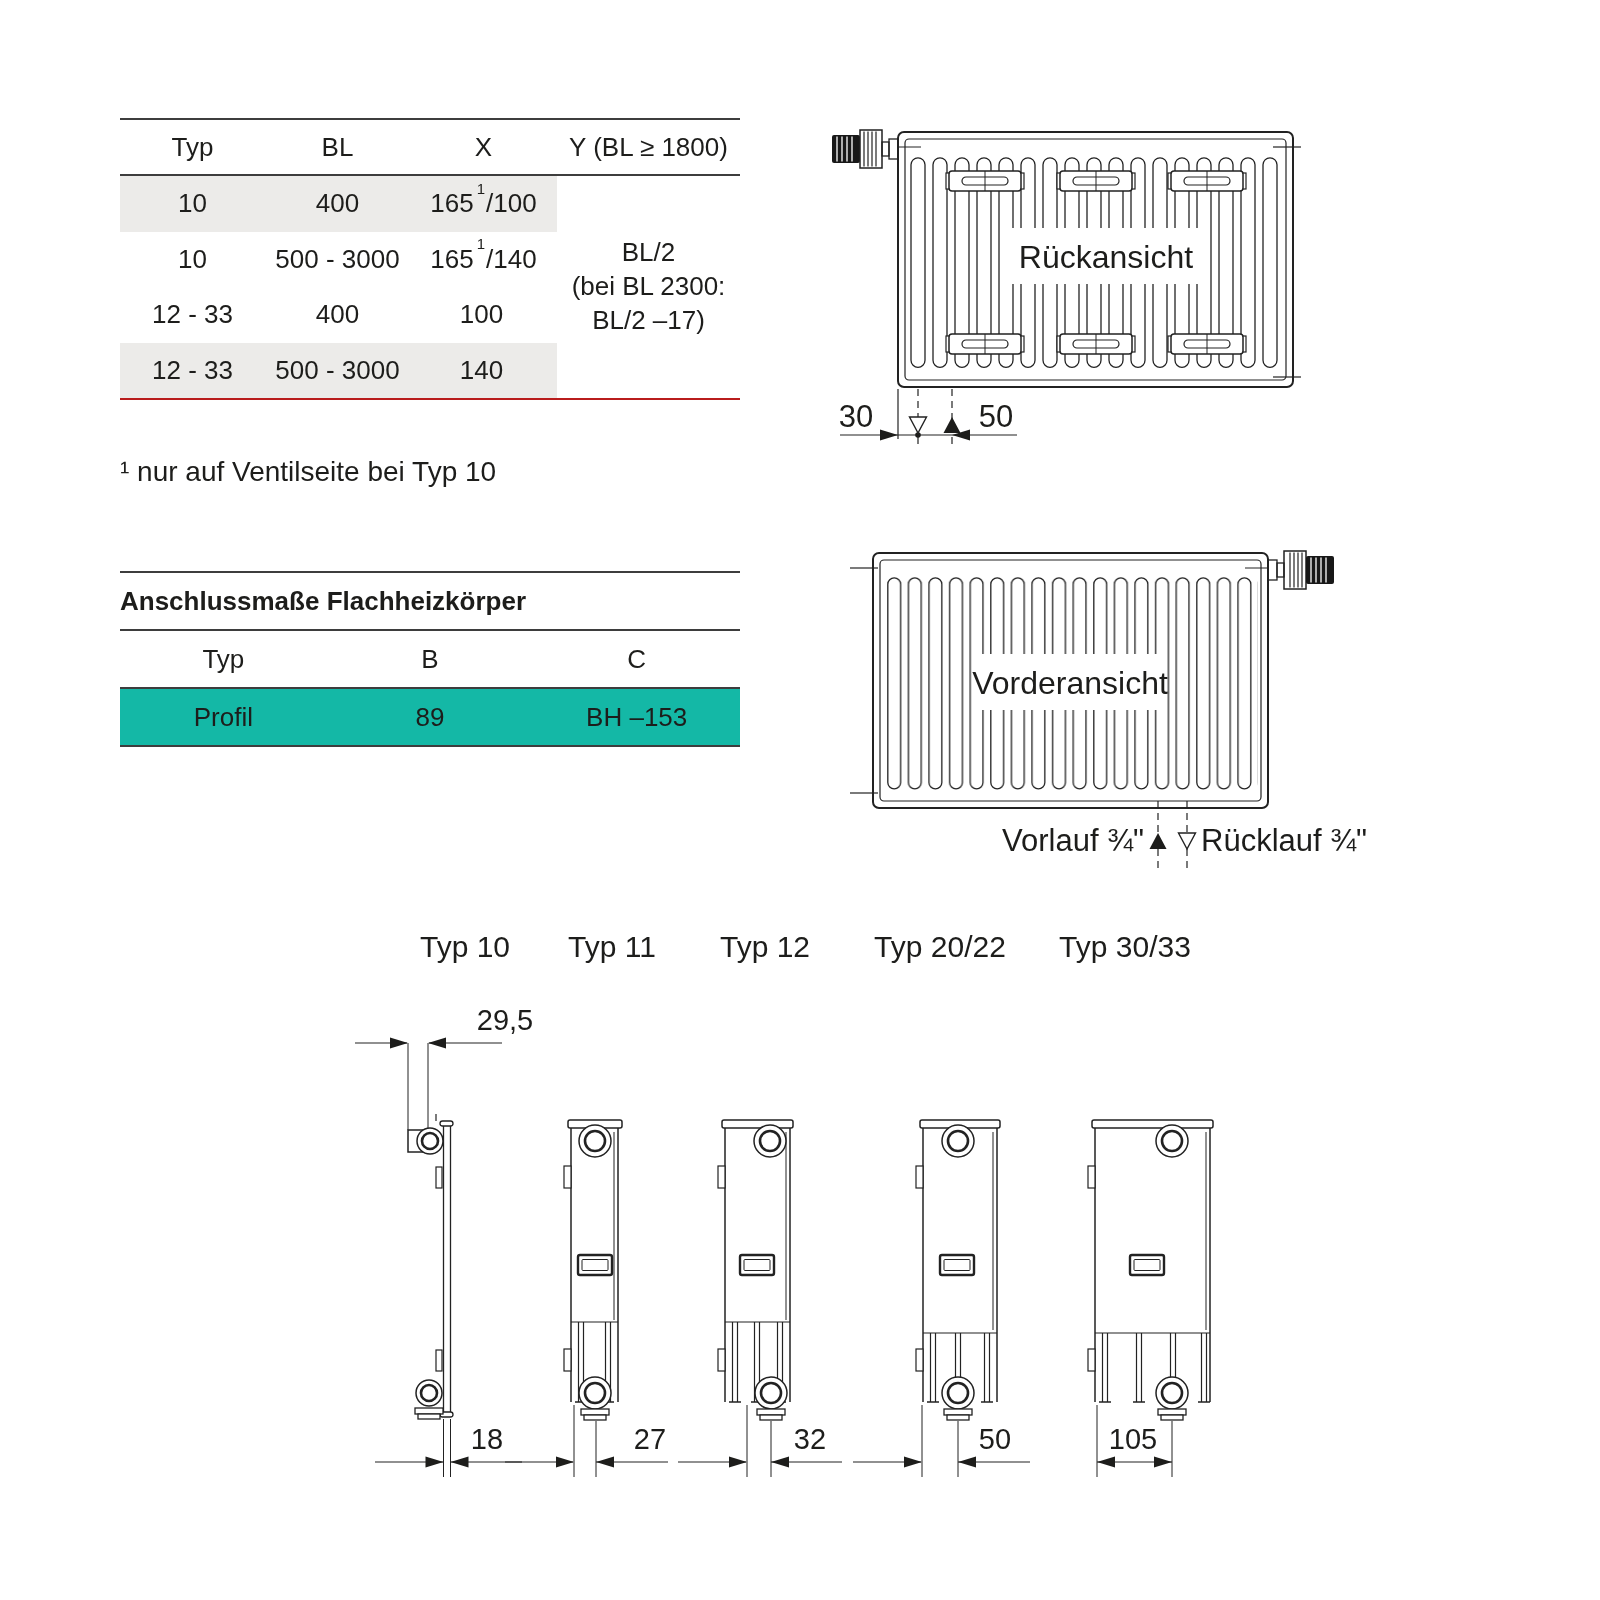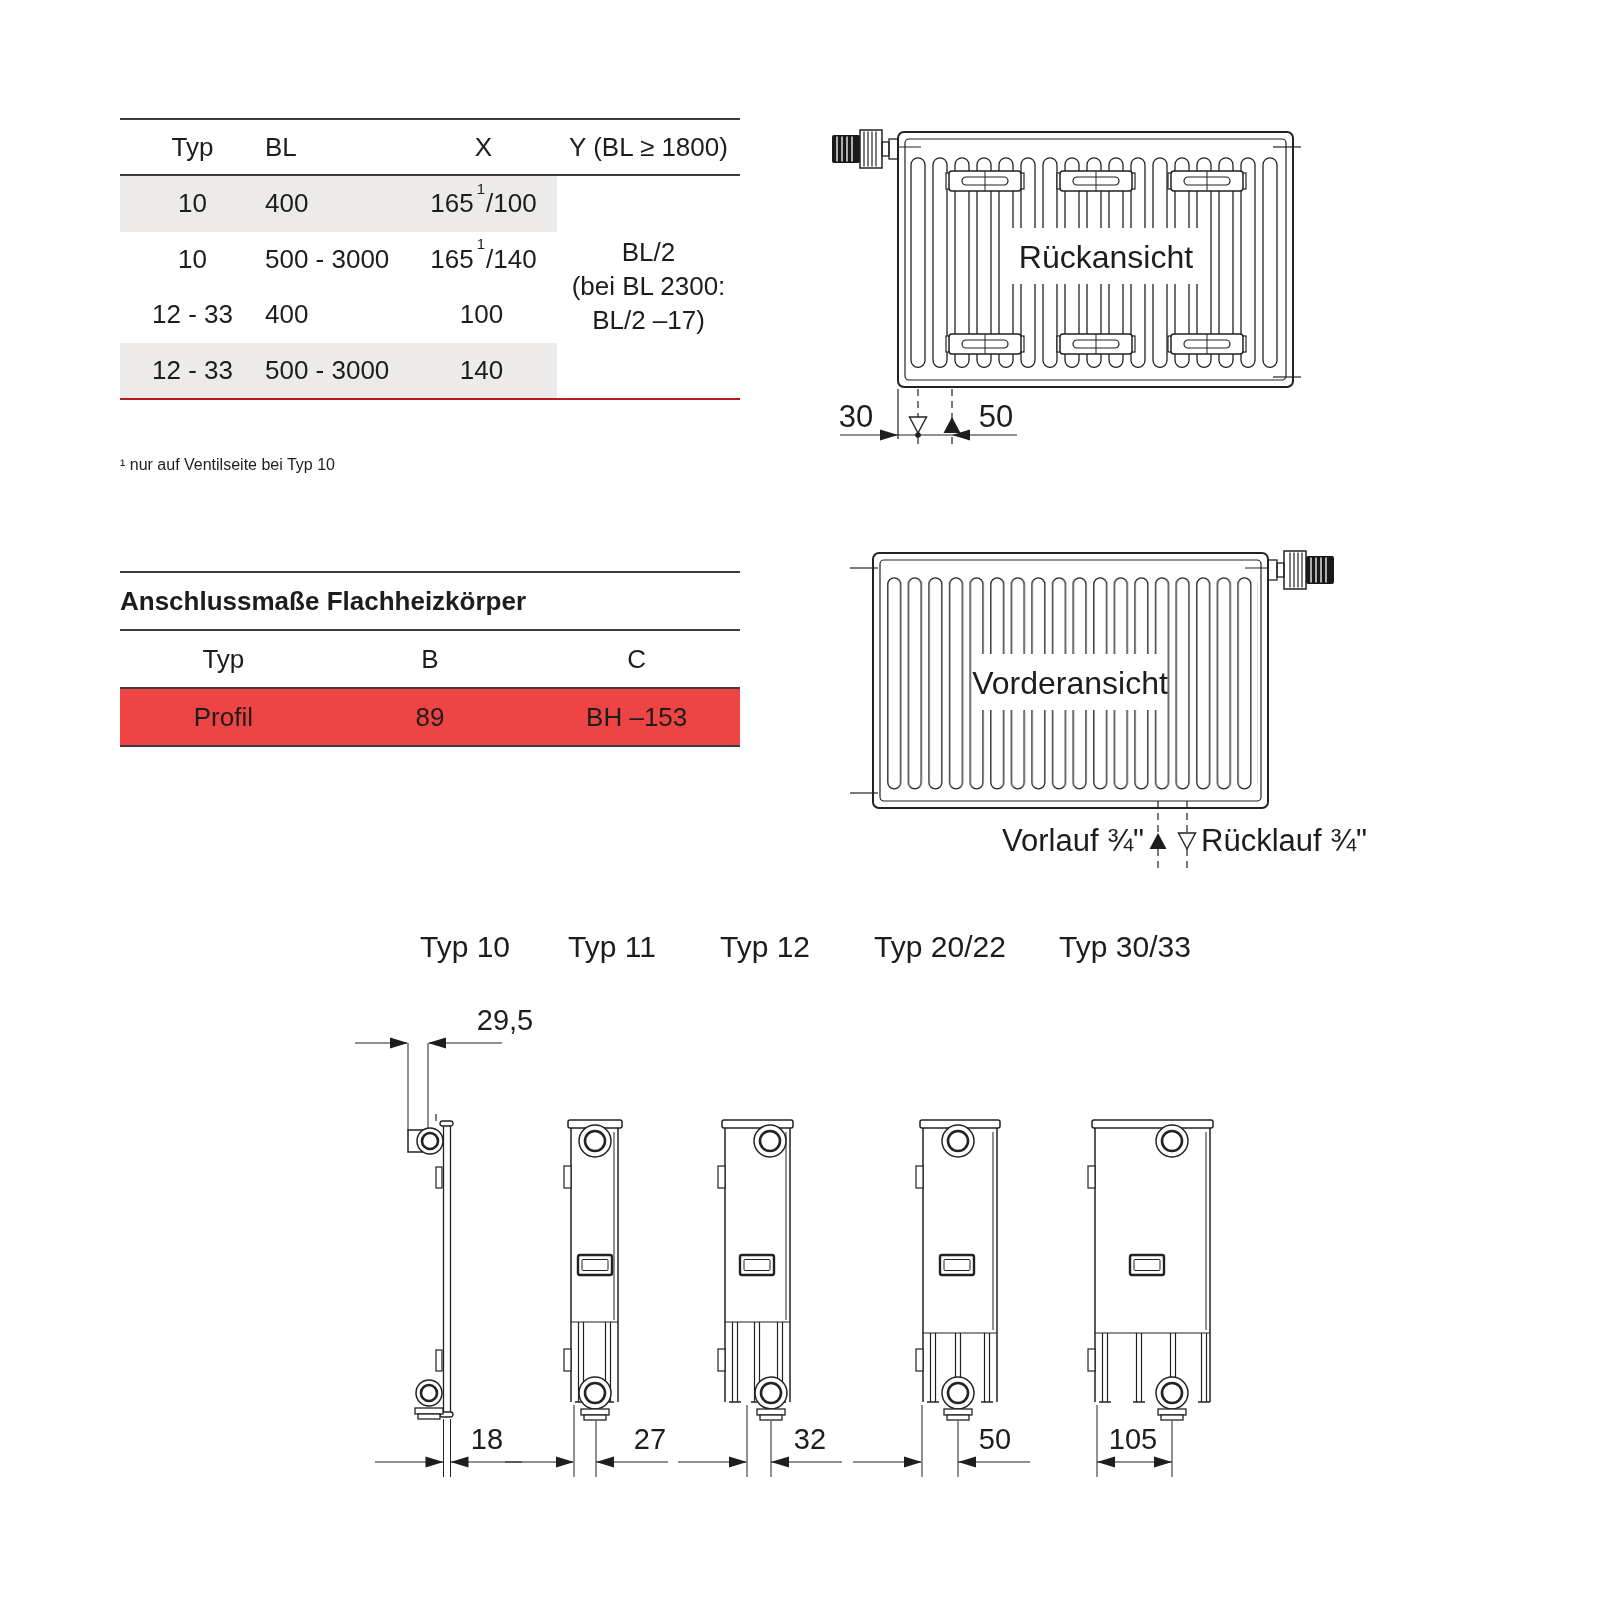--- a/index.html
+++ b/index.html
@@ -6,39 +6,39 @@
   body{
     width:1600px;height:1600px;position:relative;overflow:hidden;
     background:#ffffff;color:#1d1d1b;
     font-family:"Liberation Sans","DejaVu Sans",sans-serif;
   }
   
   .t1{position:absolute;left:120px;top:118px;width:620px;font-size:26px;}
   .t1-head{display:flex;height:54px;align-items:center;
     border-top:2px solid #3d3d3d;border-bottom:2px solid #3d3d3d;}
   .c-typ{width:145px;text-align:center;}
-  .c-bl{width:145px;text-align:left;}
+  .c-bl{width:145px;text-align:center;}
   .c-x{width:147px;text-align:center;}
   .c-y{width:183px;text-align:center;}
   .t1-rows{position:relative;border-bottom:2px solid #b91c1c;}
   .t1-row{display:flex;height:55.5px;align-items:center;width:437px;}
   .t1-row.shaded{background:#ecebe9;}
   .t1-ycell{position:absolute;left:437px;top:0;width:183px;height:100%;
     display:flex;flex-direction:column;justify-content:center;align-items:center;line-height:1.3;}
   sup.s1{font-size:15px;position:relative;top:-9px;margin:0 1px 0 3px;}
-  .footnote{position:absolute;left:120px;top:456px;font-size:16px;}
+  .footnote{position:absolute;left:120px;top:456px;font-size:28px;}
   
   .t2{position:absolute;left:120px;top:563px;width:620px;font-size:26px;}
   .t2-title{height:56px;line-height:56px;font-weight:bold;border-top:2px solid #3d3d3d;margin-top:8px;}
   .t2-head{display:flex;height:56px;align-items:center;
     border-top:2px solid #3d3d3d;border-bottom:2px solid #3d3d3d;}
   .c2{width:207px;text-align:center;}
   .t2-rows{border-bottom:2px solid #3d3d3d;}
   .t2-row{display:flex;height:56px;align-items:center;}
-  .t2-row.shaded{background:#ef4444;}
+  .t2-row.shaded{background:#14b8a6;}
   
   .drawing{position:absolute;}
   svg{display:block;}
   svg text{font-family:"Liberation Sans","DejaVu Sans",sans-serif;fill:#1d1d1b;stroke:none;}
   .ln{stroke:#222222;fill:none;}
 </style>
 </head>
 <body>
 
 <div class="t1">

